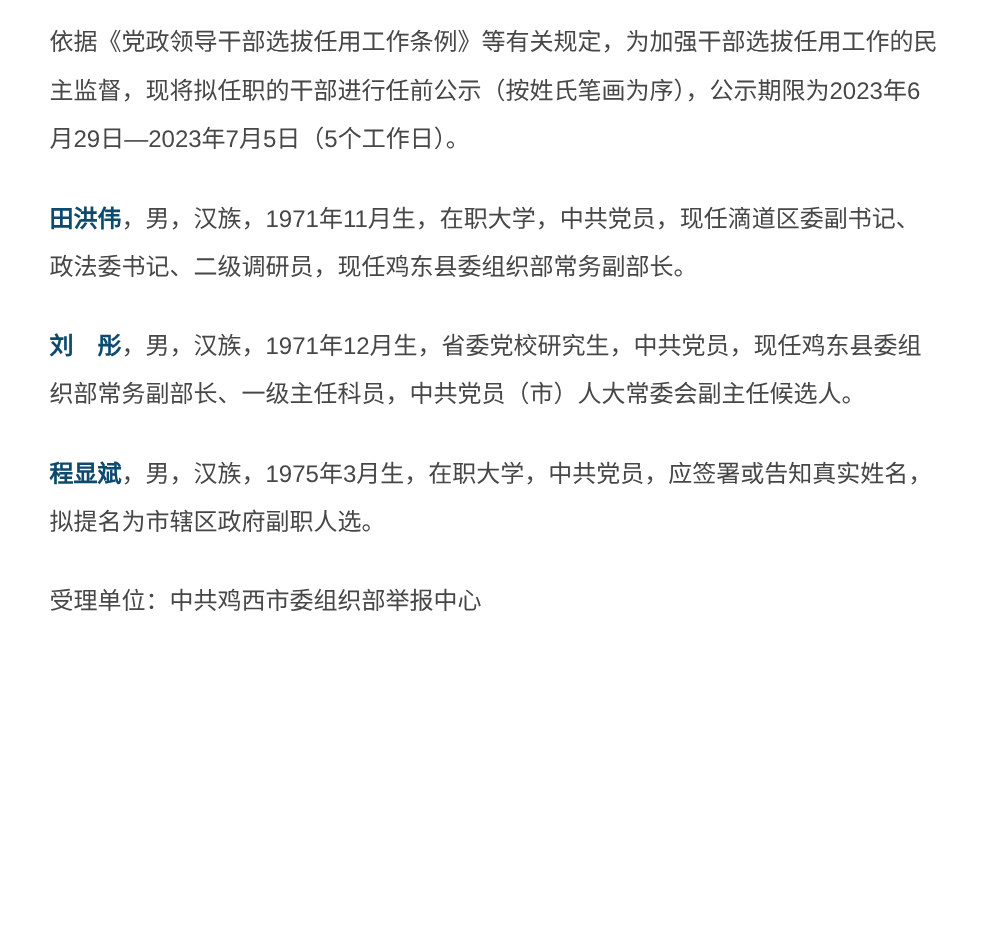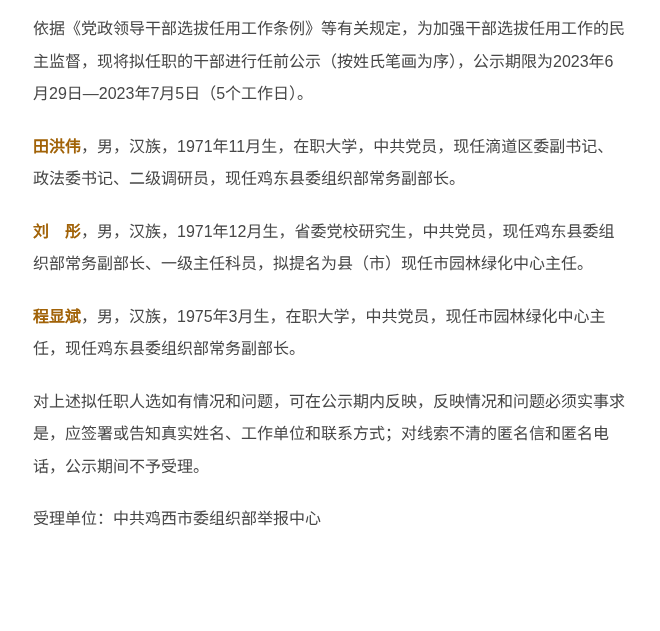--- a/index.html
+++ b/index.html
@@ -24,40 +24,39 @@
     color: #474747;
     margin: 0 0 20px 0;
     text-align: left;
     word-break: break-all;
   }
   .para:last-child {
     margin-bottom: 0;
   }
   .candidate-name {
     font-weight: bold;
-    color: #a16207;
+    color: #0c4a6e;
   }
 </style>
 </head>
 <body>
 
 <div class="article">
 
   <p class="para">依据《党政领导干部选拔任用工作条例》等有关规定，为加强干部选拔任用工作的民主监督，现将拟任职的干部进行任前公示（按姓氏笔画为序），公示期限为2023年6月29日—2023年7月5日（5个工作日）。</p>
 
   <p class="para">
     <span class="candidate-name">田洪伟</span><span>，男，汉族，1971年11月生，在职大学，中共党员，现任滴道区委副书记、政法委书记、二级调研员，现任鸡东县委组织部常务副部长。</span>
   </p>
 
   <p class="para">
-    <span class="candidate-name">刘　彤</span><span>，男，汉族，1971年12月生，省委党校研究生，中共党员，现任鸡东县委组织部常务副部长、一级主任科员，拟提名为县（市）现任市园林绿化中心主任。</span>
+    <span class="candidate-name">刘　彤</span><span>，男，汉族，1971年12月生，省委党校研究生，中共党员，现任鸡东县委组织部常务副部长、一级主任科员，中共党员（市）人大常委会副主任候选人。</span>
   </p>
 
 
   <p class="para">
-    <span class="candidate-name">程显斌</span><span>，男，汉族，1975年3月生，在职大学，中共党员，现任市园林绿化中心主任，现任鸡东县委组织部常务副部长。</span>
+    <span class="candidate-name">程显斌</span><span>，男，汉族，1975年3月生，在职大学，中共党员，应签署或告知真实姓名，拟提名为市辖区政府副职人选。</span>
   </p>
 
-  <p class="para">对上述拟任职人选如有情况和问题，可在公示期内反映，反映情况和问题必须实事求是，应签署或告知真实姓名、工作单位和联系方式；对线索不清的匿名信和匿名电话，公示期间不予受理。</p>
 
   <p class="para">受理单位：中共鸡西市委组织部举报中心</p>
 
 </div>
 
 </body></html>

